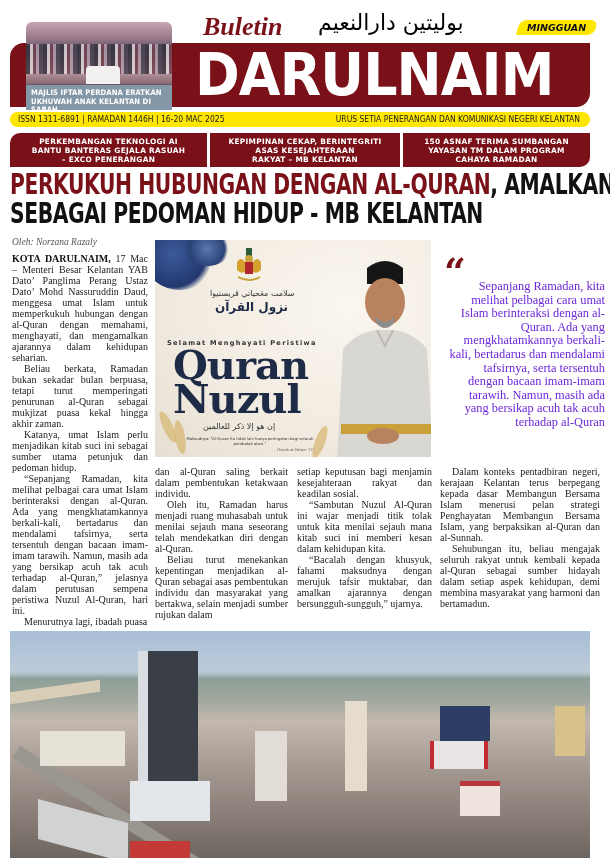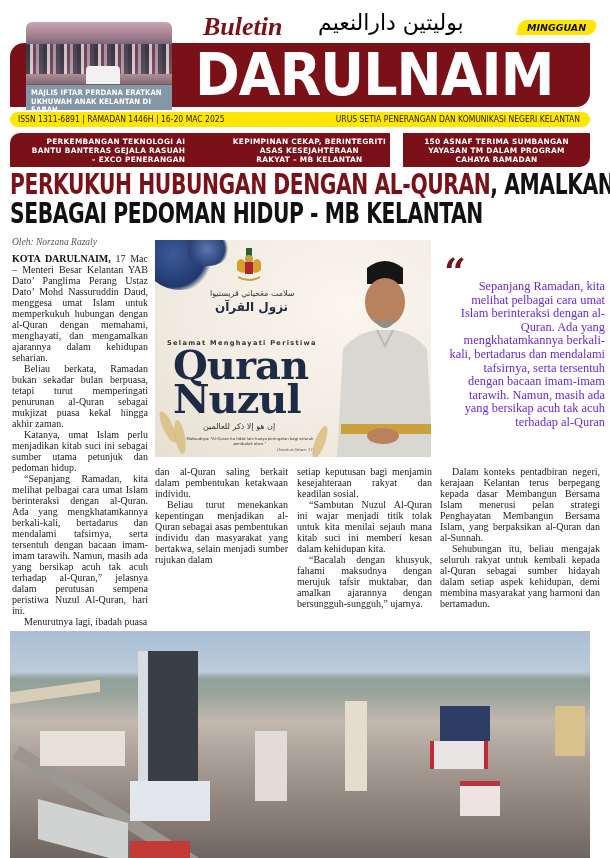--- a/index.html
+++ b/index.html
@@ -22,22 +22,22 @@
     font-family:"DejaVu Sans", sans-serif; font-weight:bold; font-style:italic; font-size:9.5px; color:#111; text-align:center; line-height:15px; }
   .mingguan span { display:inline-block; transform:skewX(15deg); }
   .darulnaim { left:195px; top:40px; width:400px; font-family:"DejaVu Sans", sans-serif; font-weight:bold; font-size:58px; color:#ffffff; letter-spacing:-1px; line-height:70px; transform:scaleX(.93); transform-origin:left; }
   .yellow-strip { left:10px; top:112px; width:580px; height:15px; background:#ffe600; border-radius:8px; font-family:"DejaVu Sans Condensed","DejaVu Sans",sans-serif; font-size:8.5px; color:#1a1a1a; line-height:15px; }
   .yellow-strip .issn { position:absolute; left:8px; }
   .yellow-strip .urus { position:absolute; right:10px; }
 
   
   .hbox { top:133px; height:34px; background:#7a1018; color:#fff; font-family:"DejaVu Sans", sans-serif; font-weight:bold; font-size:7.4px; line-height:9px; text-align:center;
     display:flex; align-items:center; justify-content:center; letter-spacing:.3px; box-sizing:border-box; padding:0 4px; }
-  .hb1 { left:10px; width:197px; border-radius:10px 0 0 0;text-align:right; }
-  .hb2 { left:200px; width:190px;justify-content:flex-end; }
+  .hb1 { left:10px; width:197px; border-radius:10px 0 0 0; }
+  .hb2 { left:210px; width:190px; }
   .hb3 { left:403px; width:187px; border-radius:0 0 10px 0; }
 
   
   .headline { left:10px; top:170px; width:595px; font-family:"DejaVu Sans Condensed","DejaVu Sans",sans-serif; font-weight:bold; font-size:27.5px; line-height:29px; letter-spacing:-.5px; transform:scaleX(.82); transform-origin:left; white-space:nowrap; }
   .headline .red { color:#7a1018; }
   .headline .blk { color:#111; }
   .byline { left:12px; top:237px; font-style:italic; font-size:9.5px; color:#555; }
 
   
   .col { font-size:10px; line-height:11px; text-align:justify; color:#222; }
@@ -167,20 +167,21 @@
     <rect x="4" y="170" width="92" height="10" fill="#c9a03a"></rect>
     <ellipse cx="46" cy="182" rx="16" ry="8" fill="#b9825f"></ellipse>
   </svg>
 </div>
 
 <div class="abs quote-mark">“</div>
 <div class="abs pull">Sepanjang Ramadan, kita melihat pelbagai cara umat Islam berinteraksi dengan al-Quran. Ada yang mengkhatamkannya berkali-kali, bertadarus dan mendalami tafsirnya, serta tersentuh dengan bacaan imam-imam tarawih. Namun, masih ada yang bersikap acuh tak acuh terhadap al-Quran</div>
 
 <div class="abs col c2">
   <p class="first">dan al-Quran saling berkait dalam pembentukan ketakwaan individu.</p>
+  <p>Oleh itu, Ramadan harus menjadi ruang muhasabah untuk menilai sejauh mana seseorang telah mendekatkan diri dengan al-Quran.</p>
   <p>Beliau turut menekankan kepentingan menjadikan al-Quran sebagai asas pembentukan individu dan masyarakat yang bertakwa, selain menjadi sumber rujukan dalam</p>
 </div>
 <div class="abs col c3">
   <p class="first">setiap keputusan bagi menjamin kesejahteraan rakyat dan keadilan sosial.</p>
   <p>“Sambutan Nuzul Al-Quran ini wajar menjadi titik tolak untuk kita menilai sejauh mana kitab suci ini memberi kesan dalam kehidupan kita.</p>
   <p>“Bacalah dengan khusyuk, fahami maksudnya dengan merujuk tafsir muktabar, dan amalkan ajarannya dengan bersungguh-sungguh,” ujarnya.</p>
 </div>
 <div class="abs col c4">
   <p>Dalam konteks pentadbiran negeri, kerajaan Kelantan terus berpegang kepada dasar Membangun Bersama Islam menerusi pelan strategi Penghayatan Membangun Bersama Islam, yang berpaksikan al-Quran dan al-Sunnah.</p>
   <p>Sehubungan itu, beliau mengajak seluruh rakyat untuk kembali kepada al-Quran sebagai sumber hidayah dalam setiap aspek kehidupan, demi membina masyarakat yang harmoni dan bertamadun.</p>

